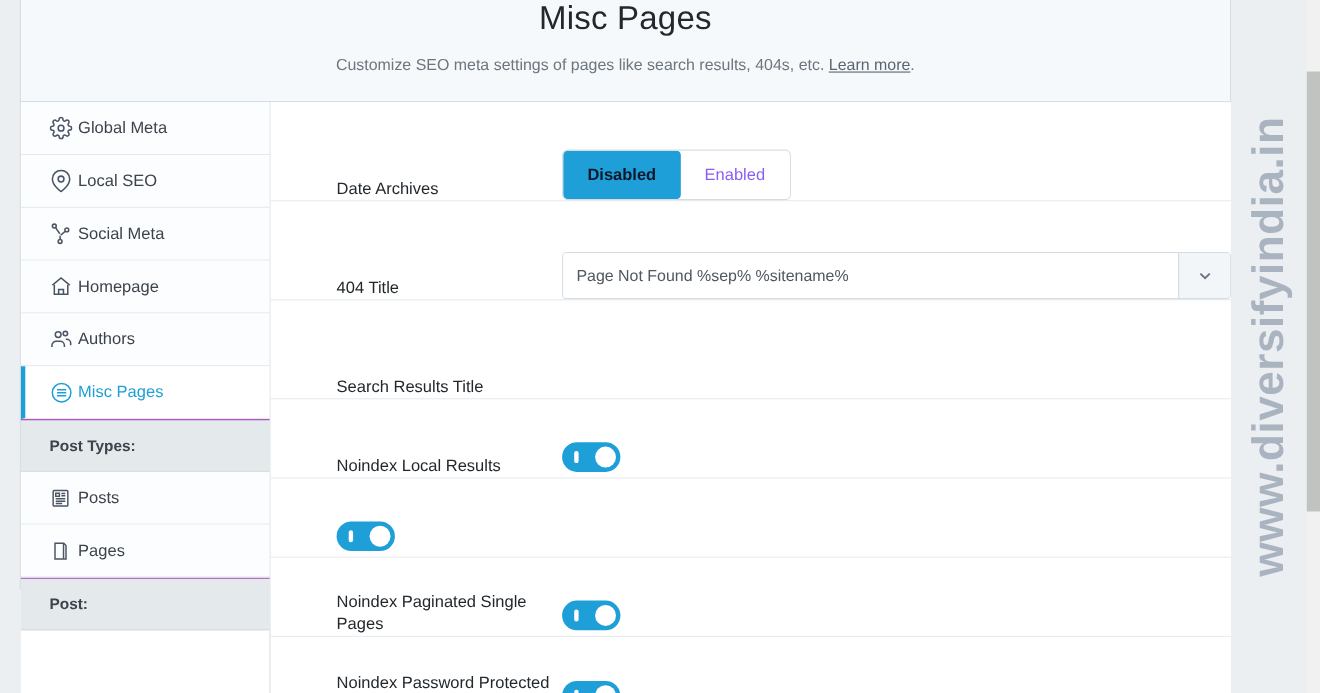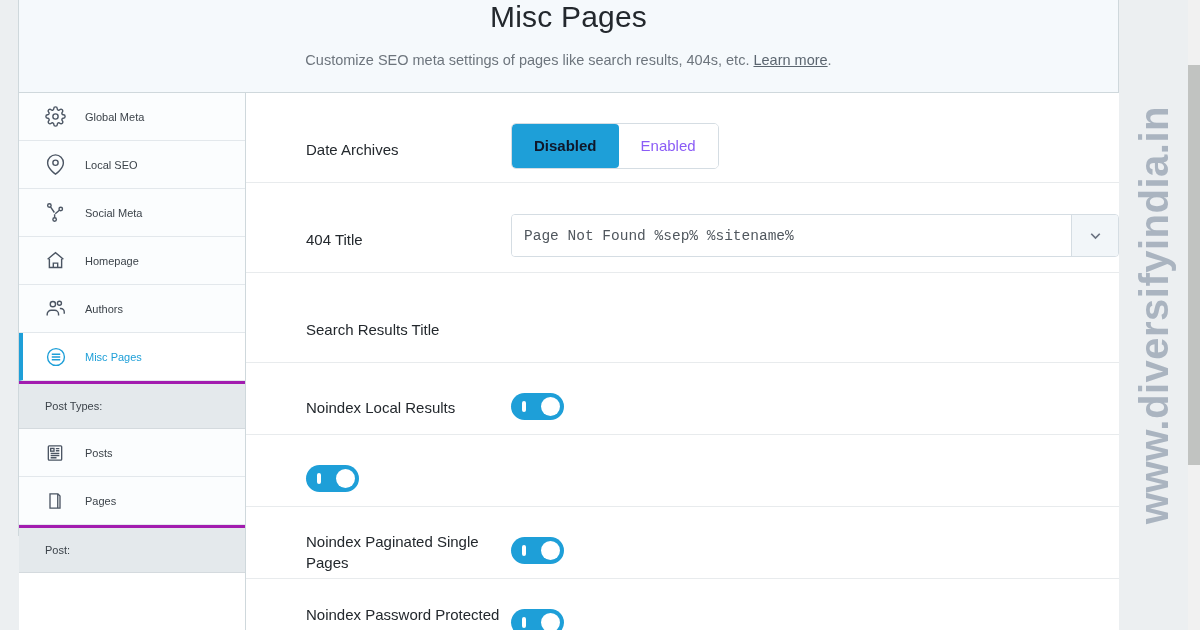--- a/index.html
+++ b/index.html
@@ -83,55 +83,55 @@
     cursor: pointer;
   }
   .nav-item .nav-icon {
     width: 26px;
     flex: 0 0 26px;
     display: flex;
     align-items: center;
     color: #4b5563;
   }
   .nav-item .nav-label {
-    font-size: 11px;
+    font-size: 15px;
     color: #3c434a;
-    margin-left: 14px;
     white-space: nowrap;
   }
   .nav-item.active {
     background: #ffffff;
     border-left: 4px solid #1e9fd8;
     padding-left: 22px;
   }
   .nav-item.active .nav-icon { color: #1e9fd8; }
   .nav-item.active .nav-label { color: #1e9fd8; }
 
   .nav-group {
     height: 48px;
     display: flex;
     align-items: center;
     padding-left: 26px;
     background: #e4e9ec;
     border-bottom: 1px solid #d4dade;
-    border-top: 3px solid #a21caf;
-    font-size: 11px;
+    border-top: 1px solid #a21caf;
+    font-size: 14px;
     color: #3c434a;
+    font-weight: bold;
   }
 
   
   .content {
     flex: 1 1 auto;
     background: #ffffff;
     padding: 0 11px 0 0;
     position: relative;
   }
   .setting-row {
     display: flex;
-    align-items: center;
+    align-items: flex-end;
     padding: 0 0 0 60px;
     margin-right: 29px;
     border-bottom: 1px solid #e8ebed;
     min-height: 90px;
   }
   .setting-row.last { border-bottom: none; }
   .row-label {
     width: 205px;
     flex: 0 0 205px;
     font-size: 15px;
@@ -178,21 +178,21 @@
     height: 43px;
     border: 1px solid #d5dde3;
     border-radius: 4px;
     overflow: hidden;
     background: #fff;
   }
   .input-wrap input {
     flex: 1 1 auto;
     border: none;
     outline: none;
-    font-family: Liberation Mono, monospace;
+    font-family: Liberation Sans, sans-serif;
     font-size: 14.5px;
     color: #50575e;
     padding: 0 12px;
     background: #fff;
   }
   .input-drop {
     width: 47px;
     flex: 0 0 47px;
     border-left: 1px solid #d5dde3;
     background: #f2f6f9;

